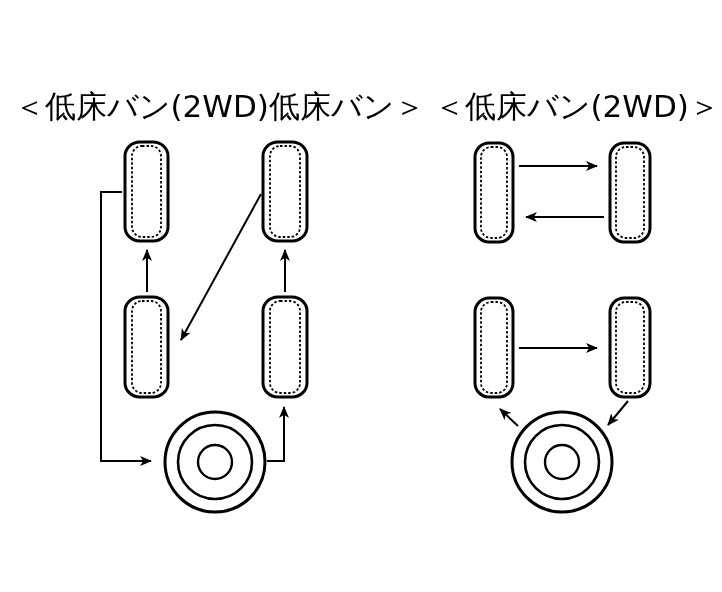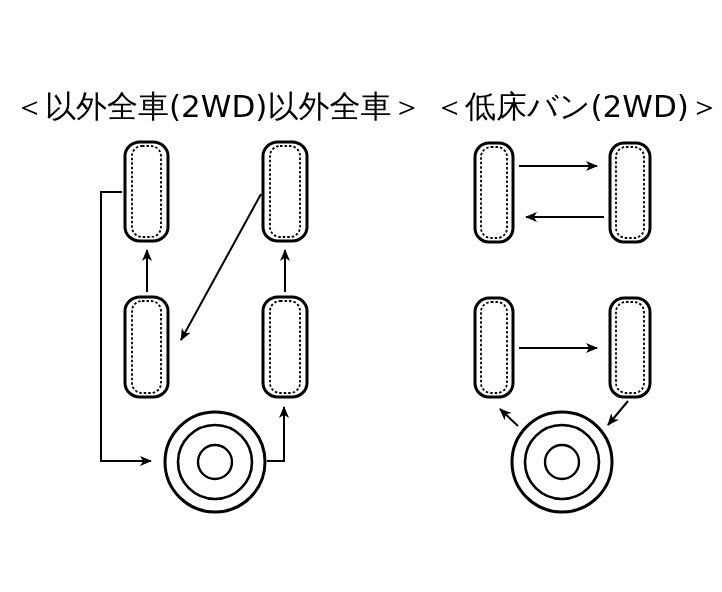--- a/index.html
+++ b/index.html
@@ -51,21 +51,21 @@
     stroke: #000000;
     stroke-width: 2;
     marker-end: url(#ah);
   }
 </style>
 </head>
 <body>
 
 <div class="page">
 
-  <div class="diagram-title title-left">＜以外全車(2WD)以外全車＞</div>
+  <div class="diagram-title title-left">＜低床バン(2WD)低床バン＞</div>
 
   <div class="diagram-title title-right">＜低床バン(2WD)＞</div>
 
   <svg class="scene" width="722" height="592" viewBox="0 0 722 592">
     <defs>
       <marker id="ah" markerUnits="userSpaceOnUse" markerWidth="14" markerHeight="12" refX="11" refY="5" orient="auto">
         <path d="M0,0 L12,5 L0,10 L3.2,5 Z" fill="#000000"></path>
       </marker>
     </defs>
 

